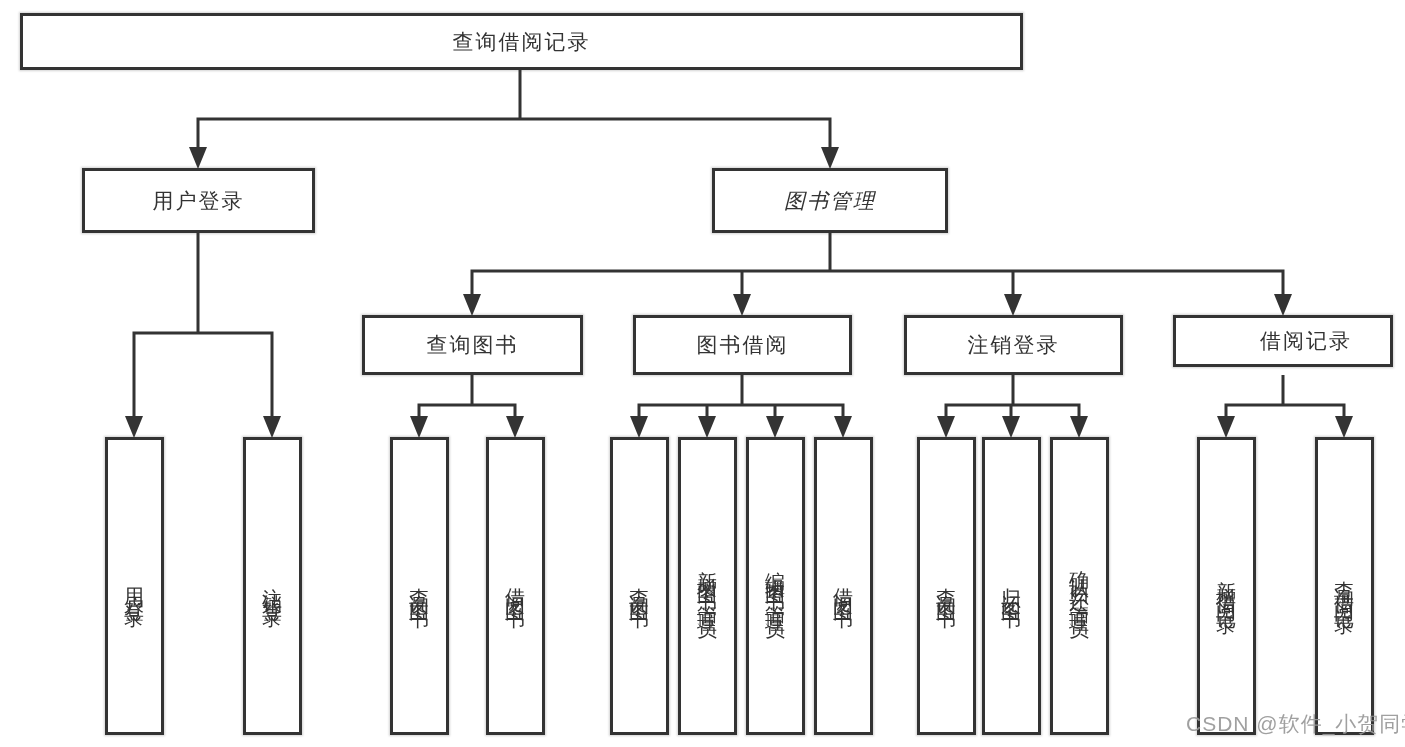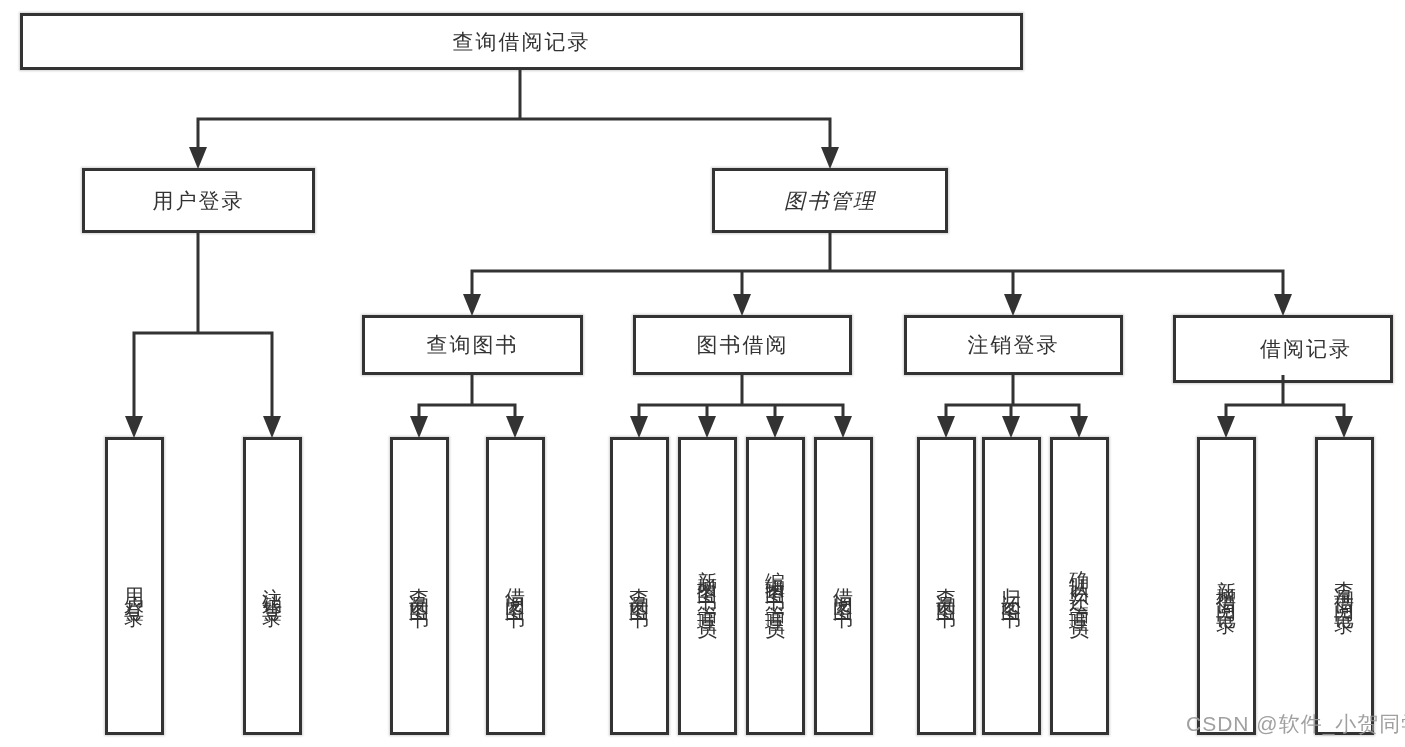--- a/index.html
+++ b/index.html
@@ -44,21 +44,21 @@
 
   <div class="box box-h" style="left:362px;top:315px;width:221px;height:60px;">
     <span>查询图书</span>
   </div>
   <div class="box box-h" style="left:633px;top:315px;width:219px;height:60px;">
     <span>图书借阅</span>
   </div>
   <div class="box box-h" style="left:904px;top:315px;width:219px;height:60px;">
     <span>注销登录</span>
   </div>
-  <div class="box box-h" style="left:1173px;top:315px;width:220px;height:68px;padding-left:46px;">
+  <div class="box box-h" style="left:1173px;top:315px;width:220px;height:52px;padding-left:46px;">
     <span>借阅记录</span>
   </div>
 
   <div class="box box-v" style="left:105px;">
     <span class="vlabel">用户登录</span>
   </div>
   <div class="box box-v" style="left:243px;">
     <span class="vlabel">注销登录</span>
   </div>
 

